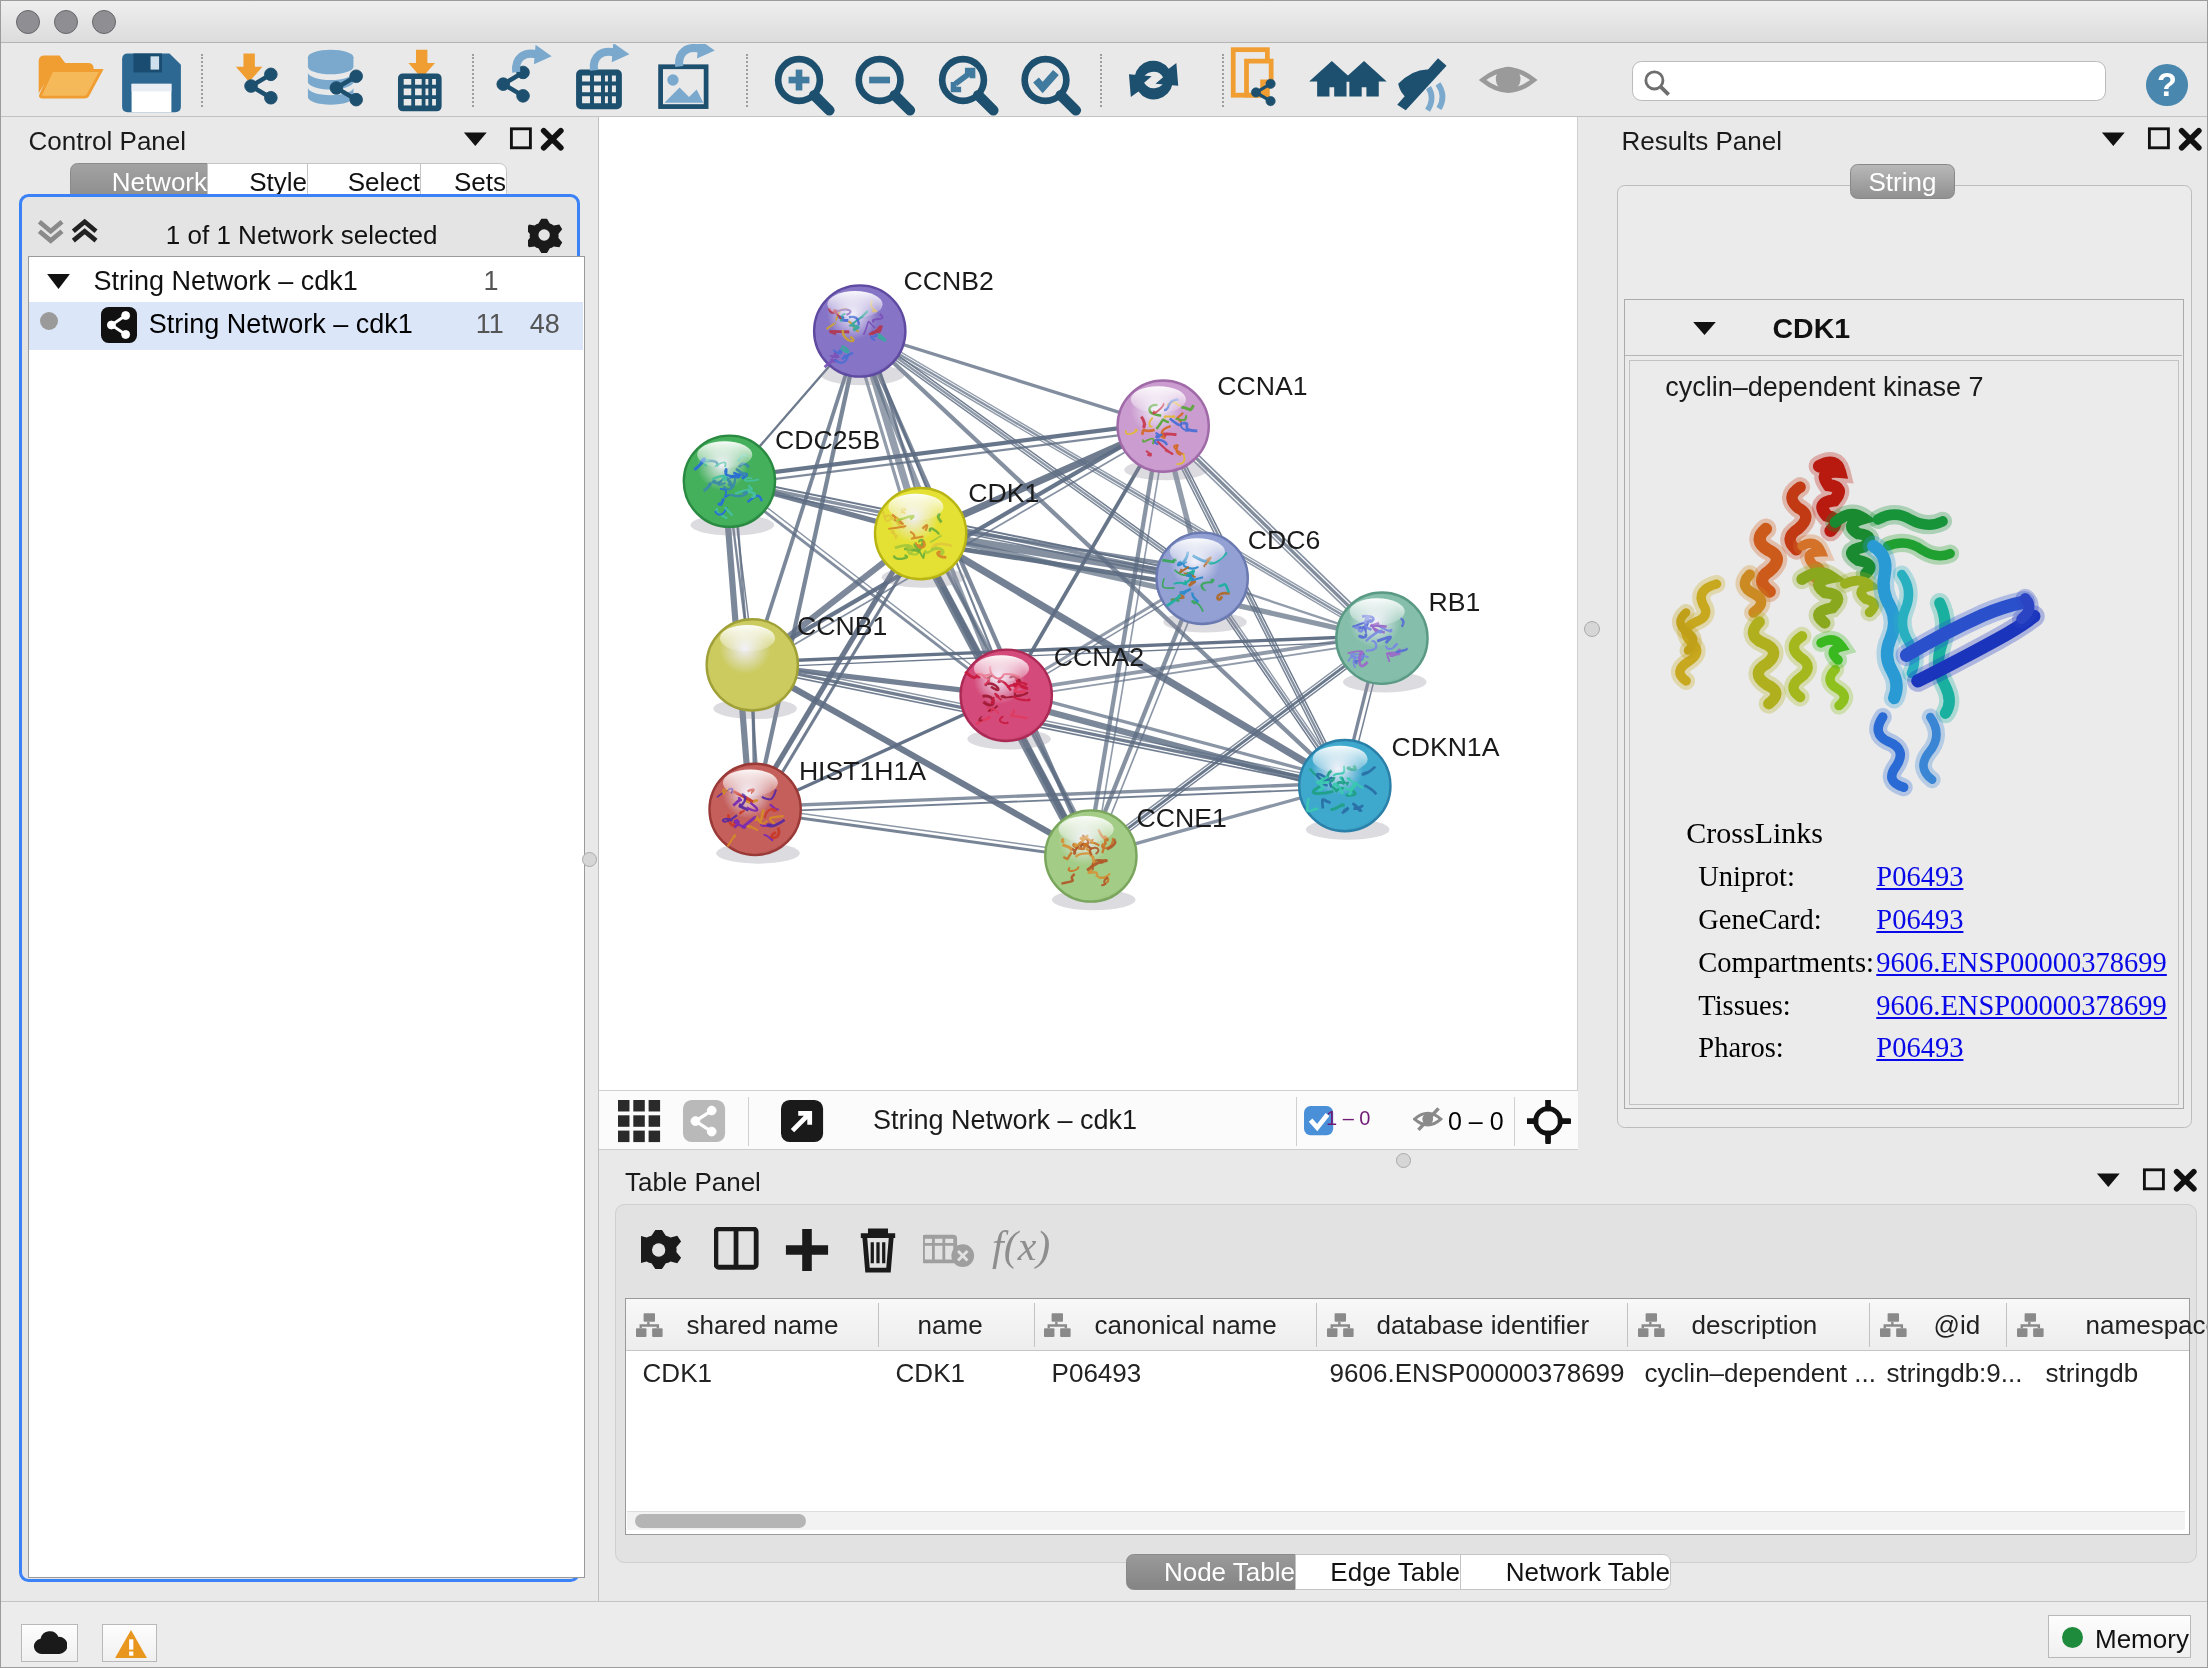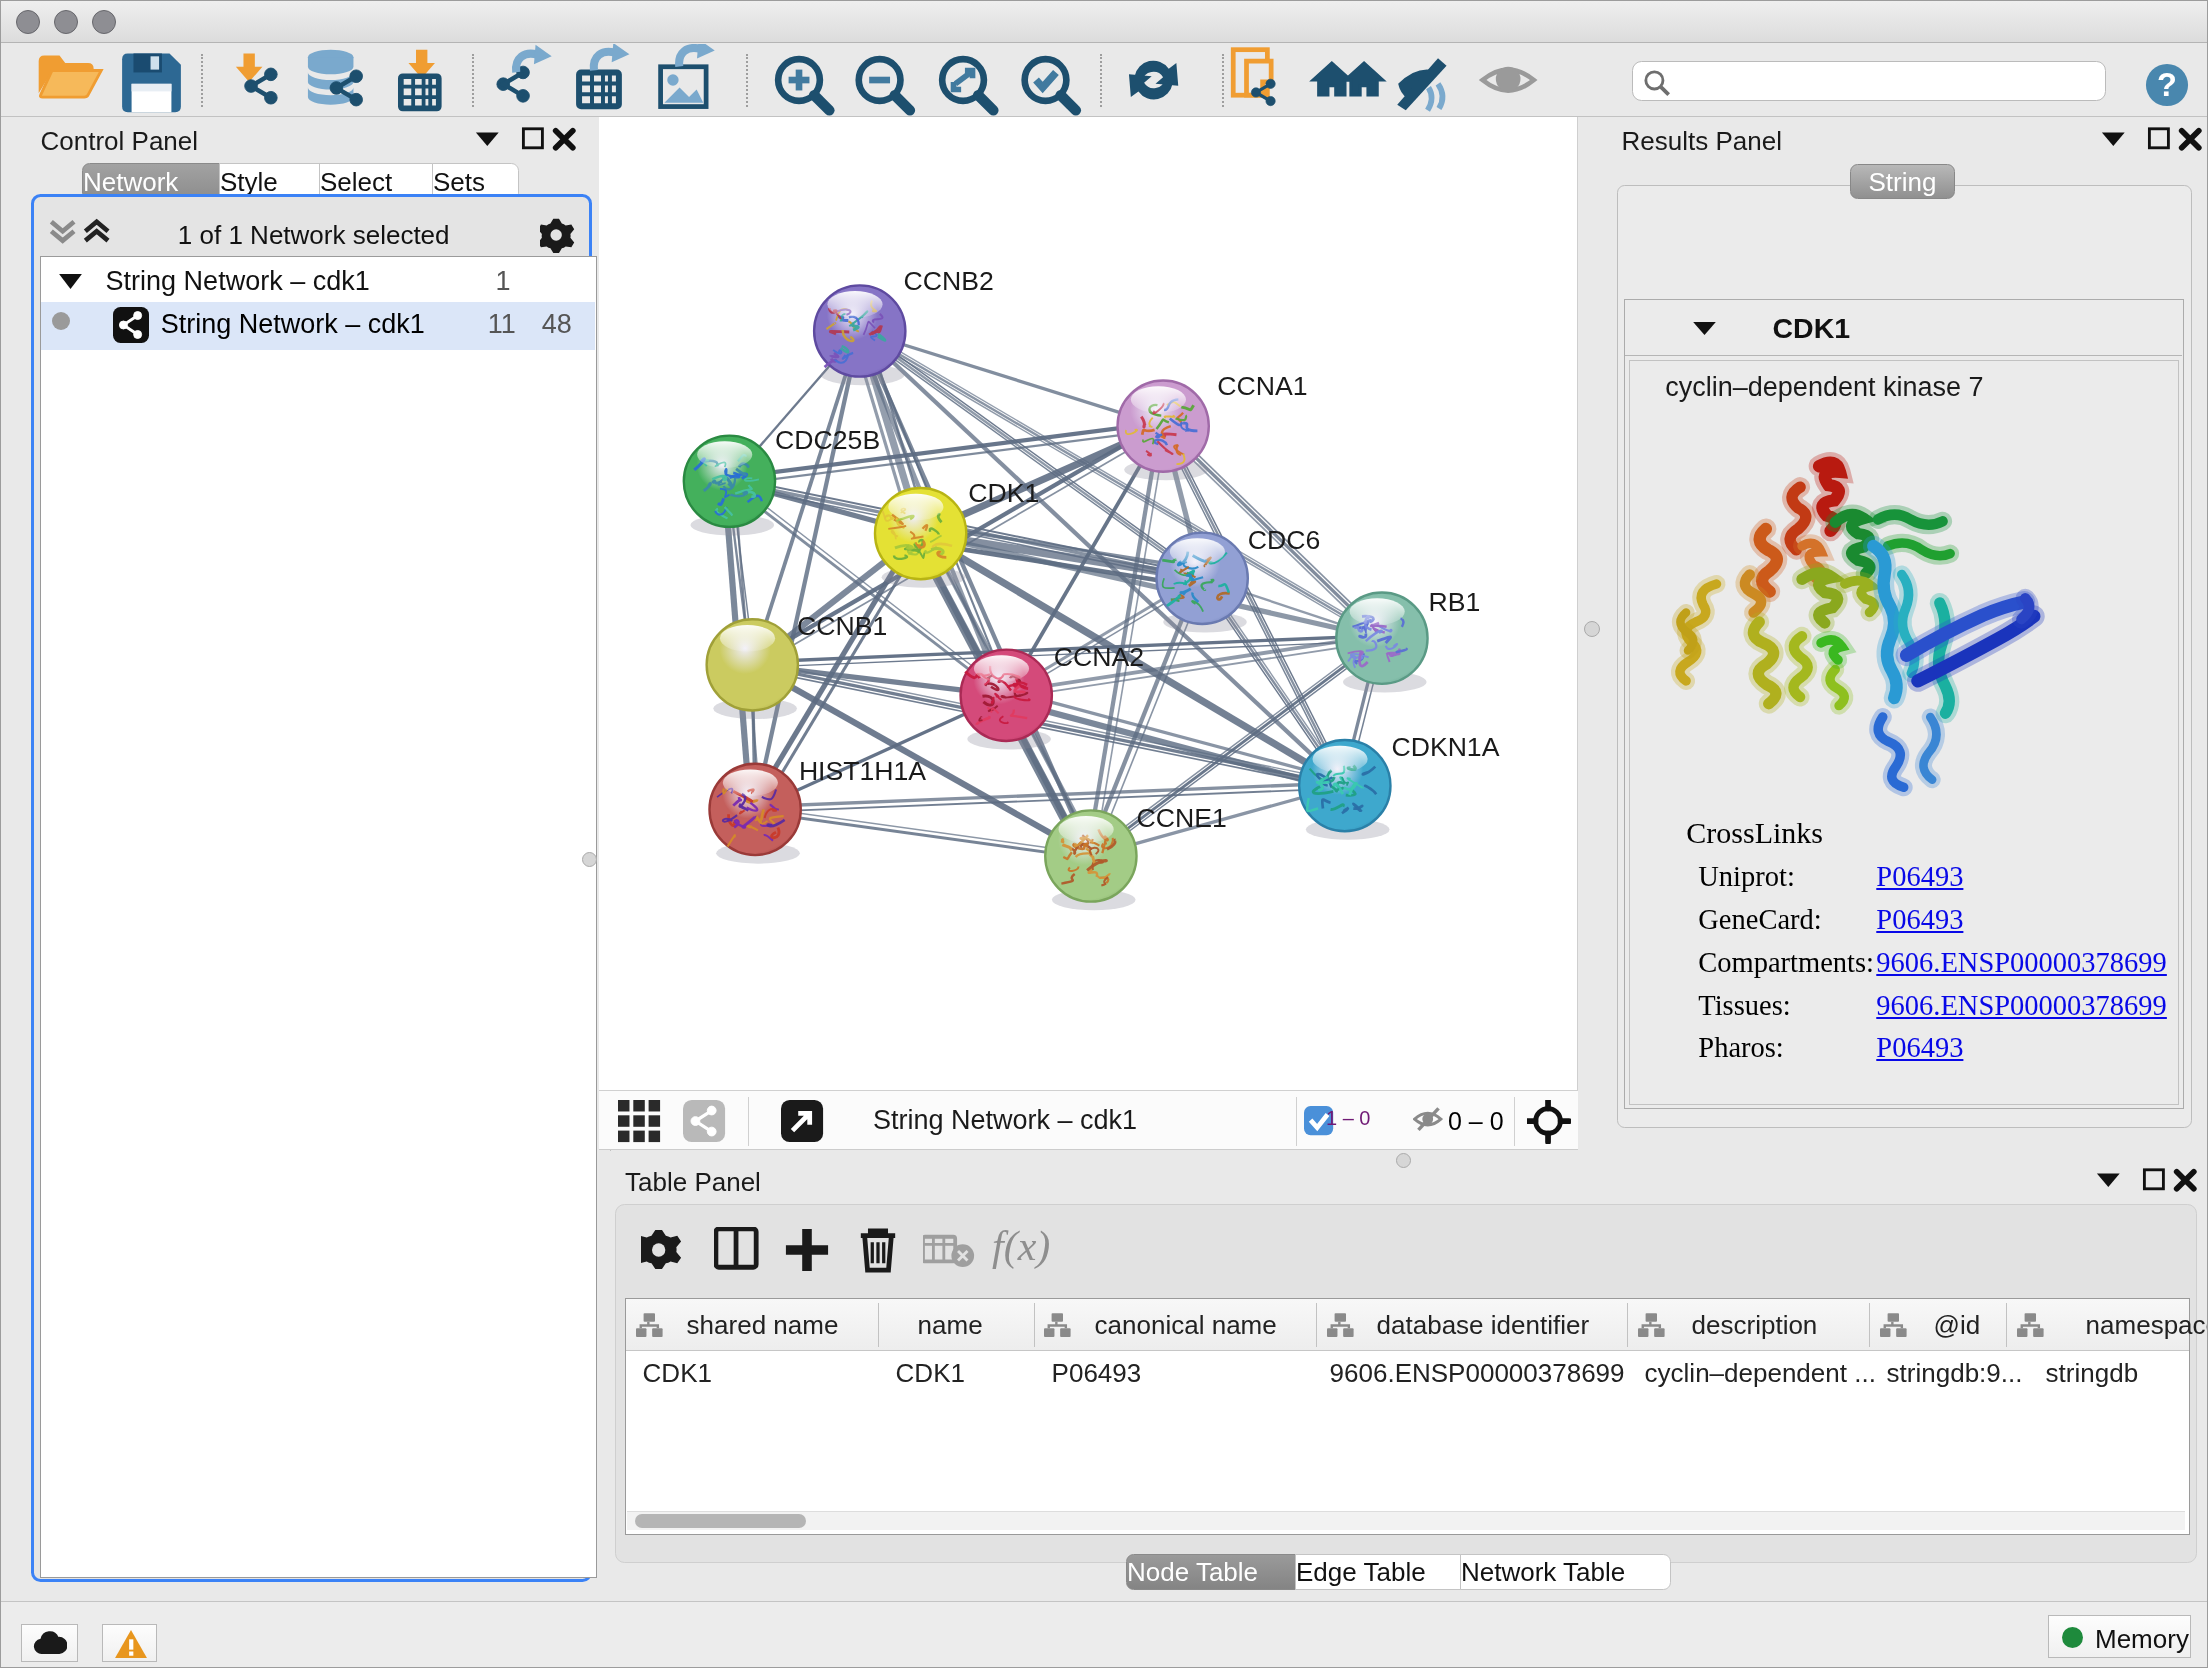--- a/index.html
+++ b/index.html
@@ -2,23 +2,23 @@
 <html style="font-size:15px"><head><meta charset="utf-8"><style>
 * { margin:0; padding:0; box-sizing:border-box; }
 html,body { width:2208px; height:1668px; font-family:"Liberation Sans",sans-serif; background:#e9e9e9; overflow:hidden; position:relative; }
 .abs { position:absolute; }
 .titlebar { left:0; top:0; width:2208px; height:43px; background:linear-gradient(#efefef,#dcdcdc); border-bottom:1px solid #b4b4b4; }
 .title { width:100%; text-align:center; top:8.6px; font-size:27.6px; color:#3c3c3c; letter-spacing:0.2px;}
 .tl { border-radius:50%; width:24px; height:24px; background:#8e8e93; border:1.4px solid #67676c; top:9.5px; }
 .toolbar { left:0; top:44px; width:2208px; height:73px; background:#e9e9e9; border-bottom:1px solid #c2c2c2; }
 .vsep { top:9.5px; width:0px; height:53px; border-left:2.4px dotted #9e9e9e; }
 .searchbox { left:1632px; top:17px; width:474px; height:40px; background:#fff; border:1.9px solid #bbb; border-radius:9.5px; }
-.cpanel { left:0; top:117px; width:599px; height:1484px; background:#e9e9e9; border-right:1px solid #c0c0c0;margin-left:12px;}
+.cpanel { left:0; top:117px; width:599px; height:1484px; background:#e9e9e9; border-right:1px solid #c0c0c0;}
 .ptitle { font-size:26px; color:#1a1a1a; }
-.tab { height:38px; border:1px solid #c4c4c4; background:#fff; color:#111; font-size:26px; text-align:left; line-height:36px; display:inline-block; vertical-align:top; margin-right:-1px;}
+.tab { height:38px; border:1px solid #c4c4c4; background:#fff; color:#111; font-size:26px; text-align:right; line-height:36px; display:inline-block; vertical-align:top; margin-right:-1px;}
 .tabsel { background:linear-gradient(#a2a2a2,#8c8c8c); color:#fff; border-color:#8a8a8a;}
 .subpanel { left:19px; top:77px; width:561px; height:1388px; background:#e4e4e4; border:3px solid #3b82f6; border-radius:9.5px; }
 .selbar { left:5.7px; top:17px; width:548px; height:42px; font-size:26px; color:#111; text-align:center; line-height:42px;}
 .treebox { left:5.7px; top:59px; width:557px; height:1322px; background:#fff; border:1.4px solid #9a9a9a; }
 .trow { left:1.9px; width:552px; height:44px; font-size:27px; color:#111; }
 .canvas { left:599px; top:117px; width:979px; height:973px; background:#fff; border-right:1px solid #cfcfcf; }
 .netbar { left:599px; top:1090px; width:979px; height:60px; background:#fbfbfb; border-top:1px solid #d0d0d0; border-bottom:1px solid #cccccc;}
 .vsplit { left:1578px; top:117px; width:34px; height:1034px; background:#e9e9e9; }
 .rpanel { left:1612px; top:117px; width:596px; height:1034px; background:#e9e9e9; }
 .rbox { left:4.8px; top:68px; width:575px; height:943px; background:#ebebeb; border:1.4px solid #bdbdbd; border-radius:7.6px; }

